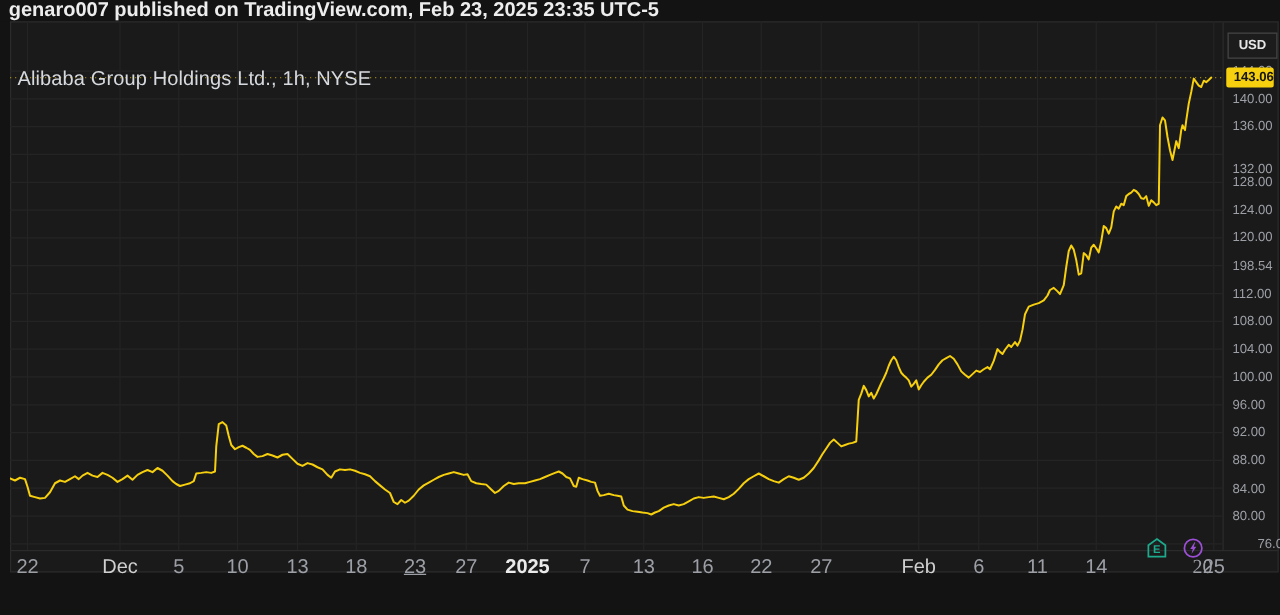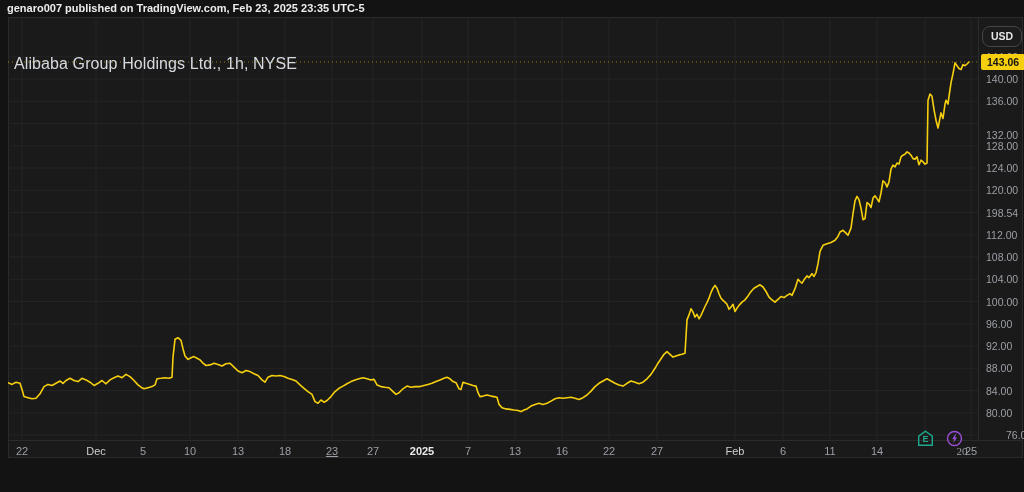--- a/index.html
+++ b/index.html
@@ -5,21 +5,21 @@
   html,body{margin:0;padding:0;background:#131313;}
   .screen{
     position:relative;width:1024px;height:492px;overflow:hidden;
     background:#131313;
     font-family:"Liberation Sans","DejaVu Sans",sans-serif;
     -webkit-font-smoothing:antialiased;
   }
   
   .publish-bar{
     position:absolute;left:0;top:0;width:100%;height:17px;
-    background:#131313;color:#ededed;font-size:11px;font-weight:700;
+    background:#131313;color:#ededed;font-size:16px;font-weight:700;
     line-height:17px;padding-left:7px;box-sizing:border-box;white-space:nowrap;
   }
   
   .chart-frame{
     position:absolute;left:8px;top:17px;width:1015px;height:441px;
     background:#1a1a1a;border:1px solid #2b2b2b;box-sizing:border-box;
   }
   .plot-svg{position:absolute;left:8px;top:17px;width:970px;height:423px;display:block;}
   .legend{
     position:absolute;left:14px;top:23px;font-size:16px;color:#d6d9de;
@@ -29,38 +29,38 @@
   .price-axis{
     position:absolute;left:979px;top:18px;width:44px;height:422px;
     border-left:1px solid #2b2b2b;margin-left:-1px;z-index:4;
   }
   .tick-y{
     position:absolute;left:7px;transform:translateY(-50%);
     font-size:10.5px;color:#9c9fa6;white-space:nowrap;
   }
   .currency-button{
     position:absolute;left:3px;top:8px;width:38px;height:19px;
-    background:#1c1c1c;border:1px solid #454545;border-radius:8px;
+    background:#1c1c1c;border:1px solid #454545;border-radius:0;
     color:#e6e6e6;font-size:10.5px;font-weight:700;text-align:center;line-height:18px;
     cursor:pointer;z-index:6;
   }
   .price-badge{
     position:absolute;left:2px;top:44px;
     transform:translateY(-50%);
     background:#f6cf0e;color:#141414;font-size:10.5px;font-weight:700;
-    padding:2px 6px 2px 6px;border-radius:2px;line-height:12px;z-index:7;
+    padding:2px 0 2px 6px;border-radius:2px;line-height:12px;z-index:7;
   }
   
   .time-axis{
     position:absolute;left:8px;top:440px;width:1015px;height:18px;
     border-top:1px solid #2b2b2b;z-index:4;
   }
   .tick-x{
     position:absolute;top:4px;transform:translateX(-50%);
-    font-size:11px;color:#9c9fa6;white-space:nowrap;
+    font-size:16px;color:#9c9fa6;white-space:nowrap;
   }
   .tick-x.month{color:#cfcfcf;}
   .tick-x.year{color:#eaeaea;font-weight:700;}
   
   .marker-icon{position:absolute;width:17px;height:17px;z-index:8;cursor:pointer;}
   
   .footer{
     position:absolute;left:0;top:458px;width:100%;height:34px;background:#131313;
   }
   .tv-logo{position:absolute;left:11px;top:10px;width:21px;height:14px;}

